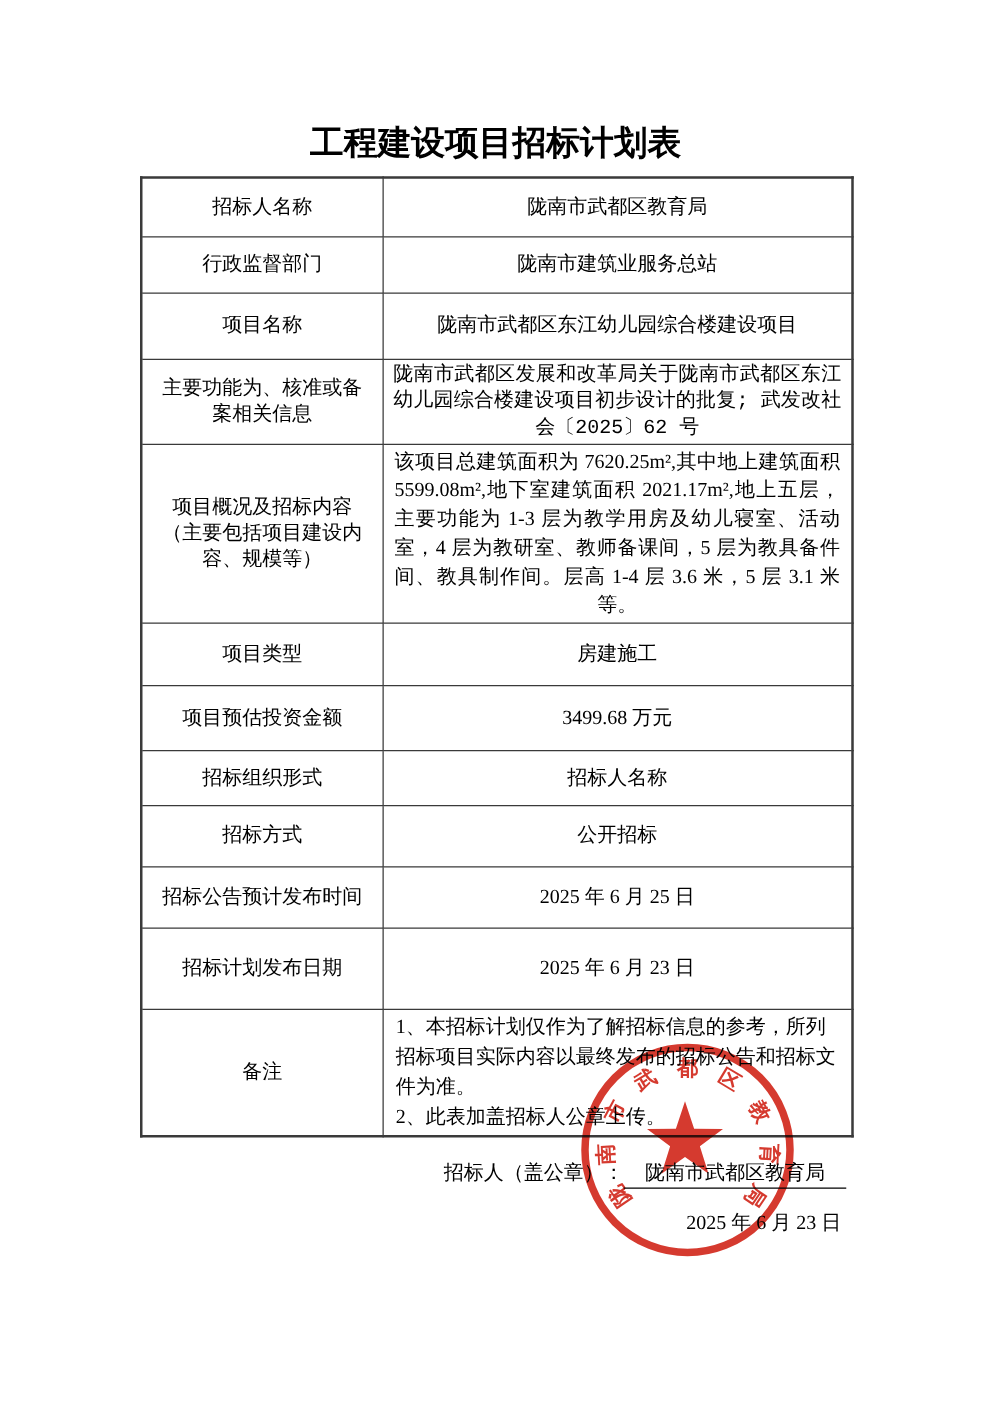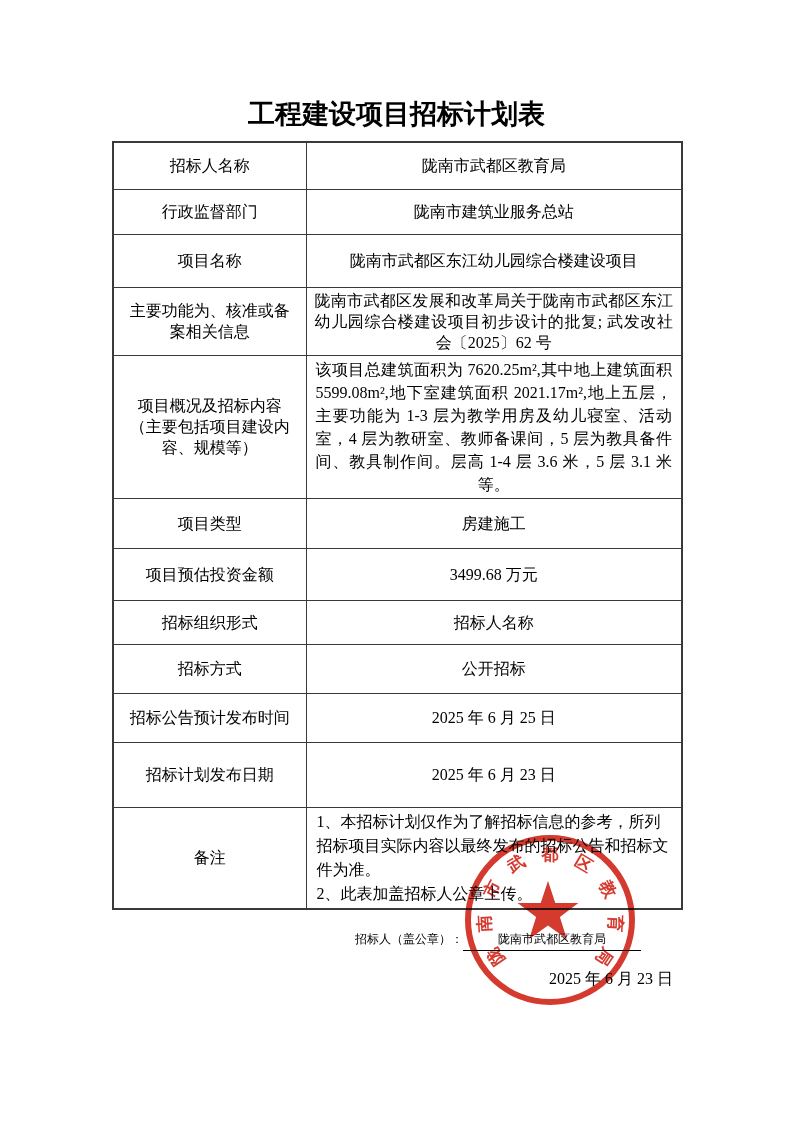--- a/index.html
+++ b/index.html
@@ -17,25 +17,25 @@
     position:absolute;left:112px;top:138px;width:569px;
     border-collapse:collapse;table-layout:fixed;
     font-size:16px;border:2px solid #3a3a3a;
   }
   table.plan td{
     border:1px solid #3a3a3a;vertical-align:middle;
     padding:2px 8px;overflow:hidden;
   }
   td.label{text-align:center;line-height:21px;padding:2px 6px;}
   td.value{text-align:center;line-height:21px;}
-  td.value.lh21{line-height:21px;text-align:justify;text-align-last:center;}
+  td.value.lh21{line-height:21px;text-align:justify;text-align-last:center;font-family:Liberation Mono, monospace;}
   td.value.lh23{line-height:23px;text-align:justify;text-align-last:center;padding:2px 9px;}
   td.value.notes{text-align:left;line-height:24px;padding:2px 10px;}
   .sig-line{
-    position:absolute;top:926px;left:355px;font-size:12px;line-height:20px;z-index:1;
+    position:absolute;top:926px;left:355px;font-size:16px;line-height:20px;z-index:1;
   }
   .sig-name{
     display:inline-block;min-width:176px;text-align:center;
     border-bottom:1.5px solid #000;padding:0 1px 1px 1px;
   }
   .sig-date{
     position:absolute;top:966px;left:549px;font-size:16px;line-height:20px;z-index:1;
   }
   .seal{
     position:absolute;left:458px;top:825px;width:184px;height:184px;

